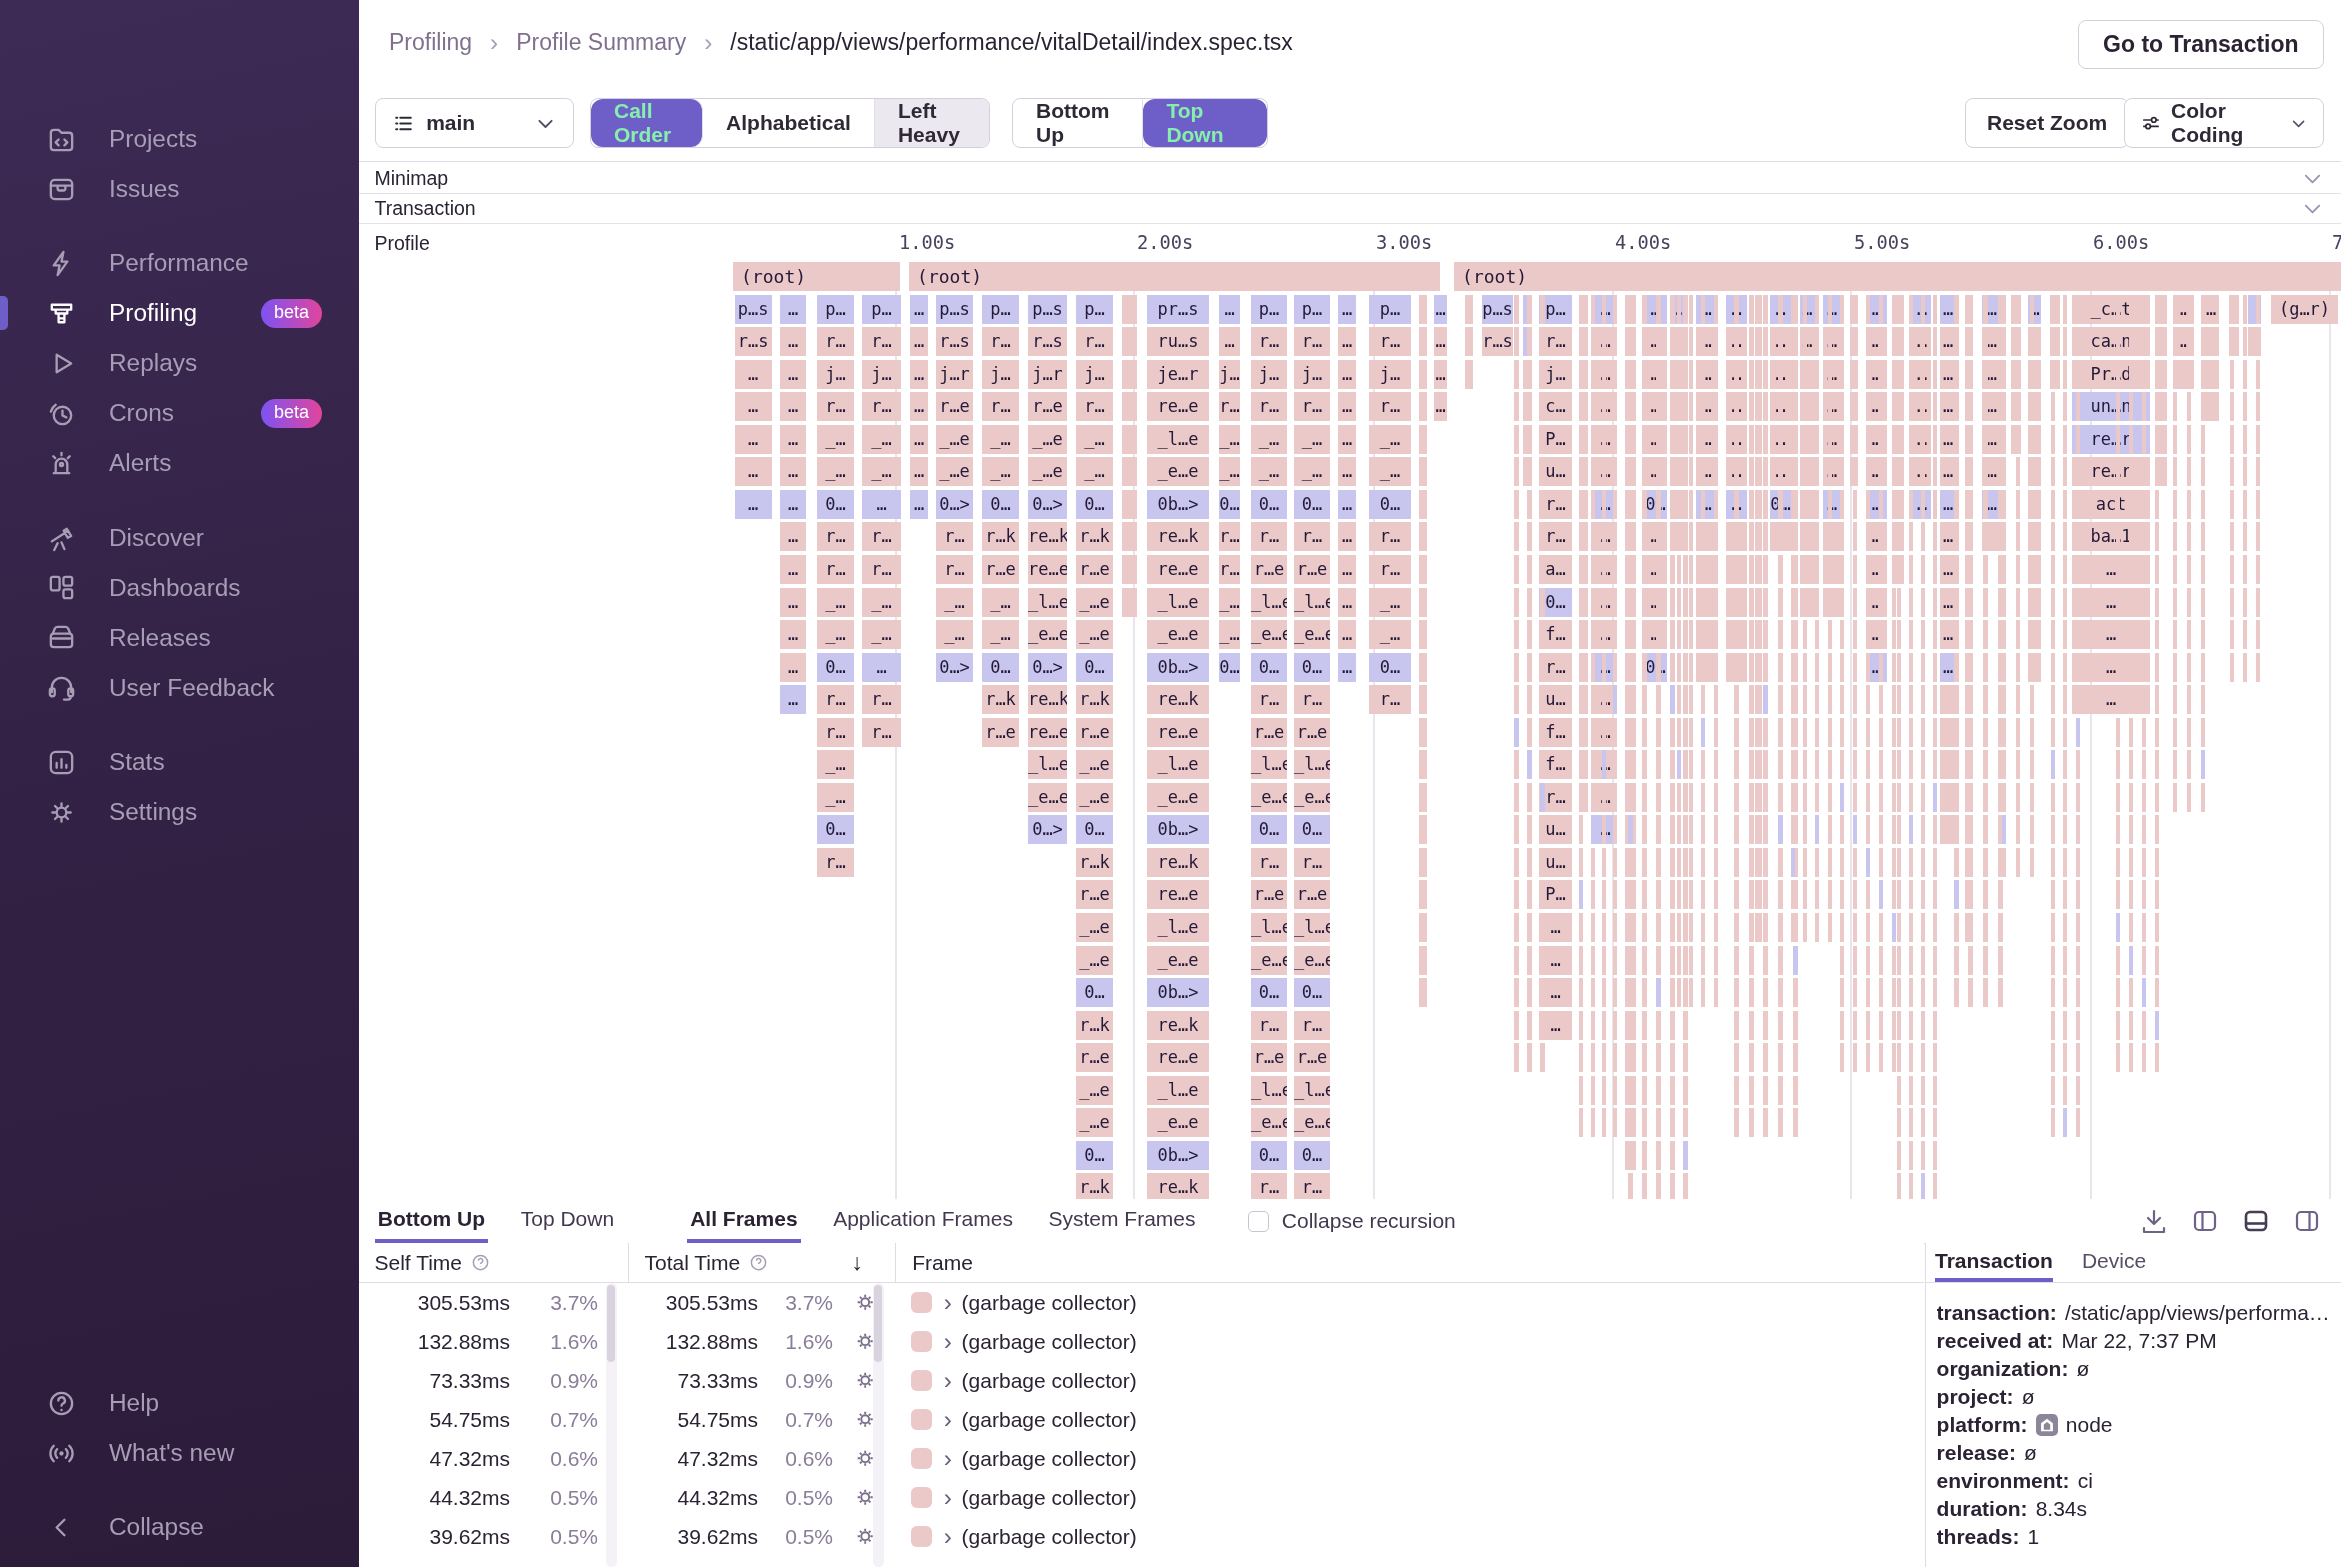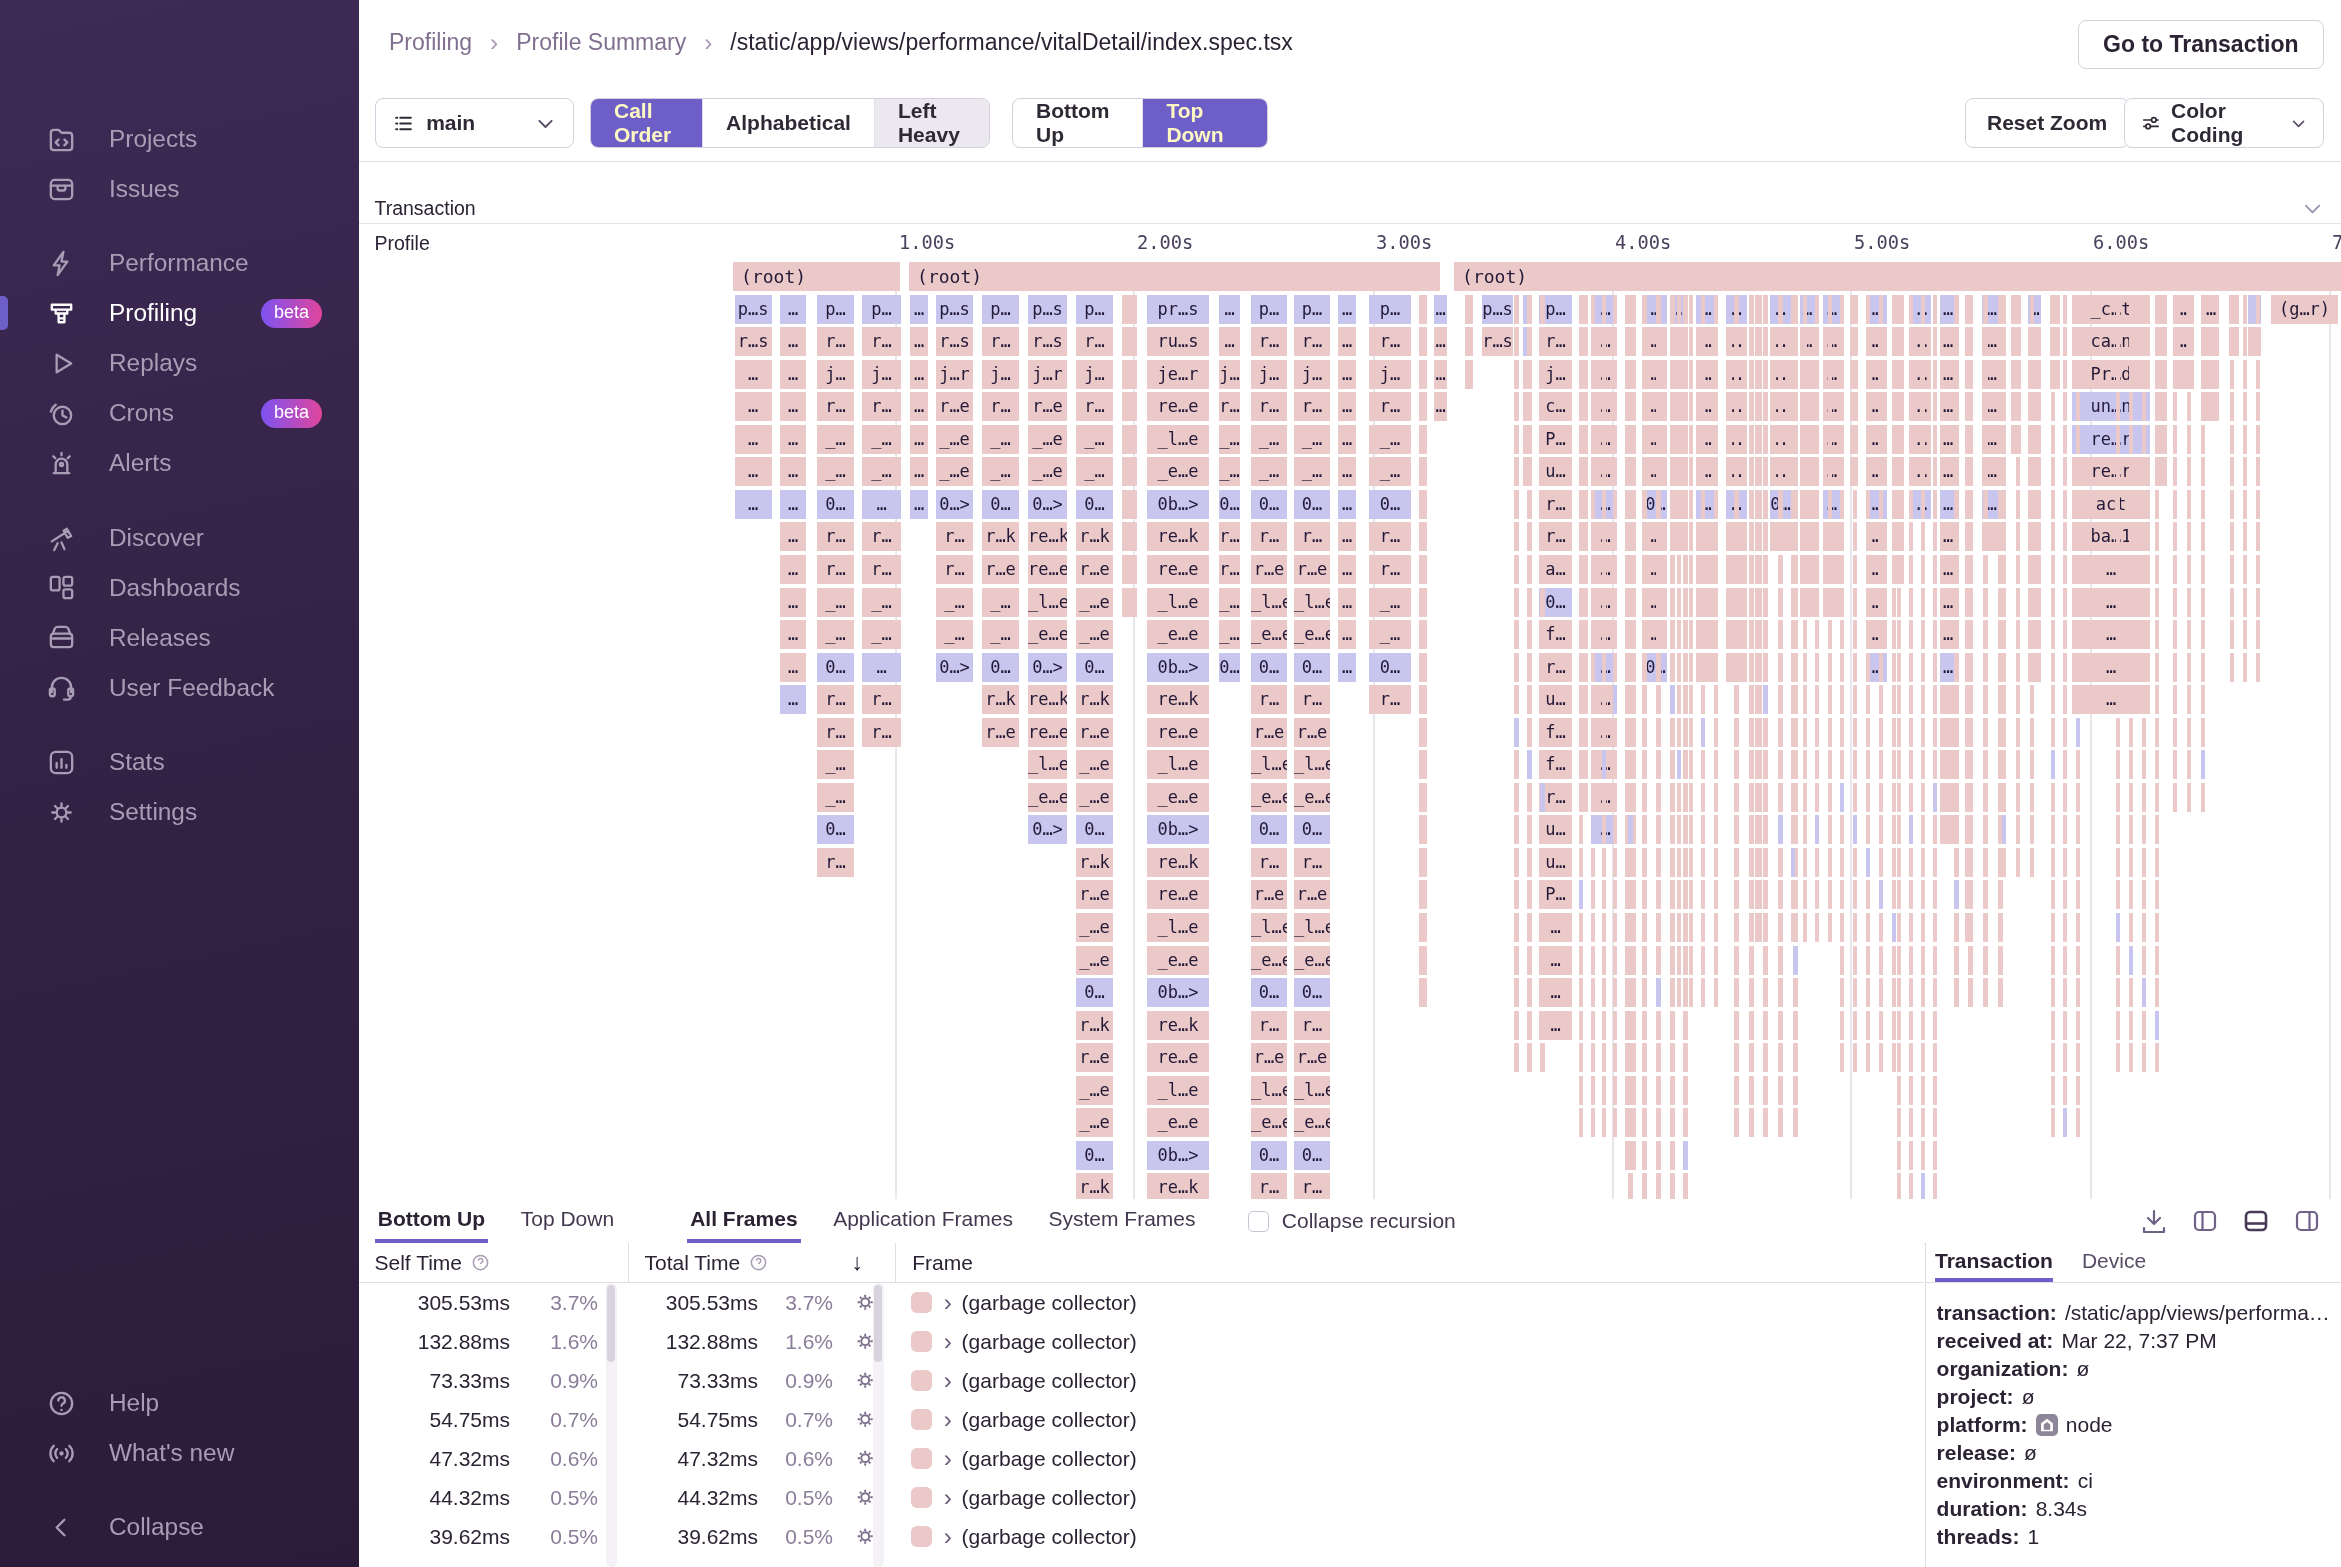--- a/index.html
+++ b/index.html
@@ -41,21 +41,21 @@
     display:flex; align-items:center; }
   .tb { height:50px; border:1.2px solid #d5cedd; border-radius:8.1px; display:flex; align-items:center;
     font-size:21px; font-weight:bold; color:#2f2936; background:#fff; }
   .thread-select { position:absolute; left:15.5px; width:199px; padding:0 16.3px; gap:11.4px; }
   .thread-select .chev { margin-left:auto; }
   .seg { position:absolute; overflow:hidden; padding:0; }
   .seg1 { left:231px; width:400px; }
   .seg2 { left:653px; width:256px; }
   .seg > div { height:100%; display:flex; align-items:center; padding:0 23px; border-right:1.2px solid #e3dfe8; }
   .seg > div:last-child { border-right:none; }
-  .seg .on { background:#6d5fc7; color:#fef9c3; }
+  .seg .on { background:#6d5fc7; color:#86efac;border-radius:12px; }
   .seg .dim { background:#ebe8ef; }
   .find { position:absolute; left:912px; width:678px; font-weight:normal; color:#80708f; padding:0 16.3px; gap:11.4px; }
   .find .iinfo { margin-left:auto; }
   .reset-btn { position:absolute; left:1606px; padding:0 21px; }
   .cc-btn { position:absolute; left:1765px; width:200px; padding:0 16.3px; gap:9.8px; }
 
   
   .secrow { position:absolute; left:0; width:1983px; border-bottom:0.8px solid #e5e1e9; background:#fff;
     display:flex; align-items:center; font-size:19.5px; color:#2b2233; padding-left:15.5px; }
   .secrow .chev { position:absolute; right:18px; color:#9b8fae; }
@@ -307,20 +307,26 @@
             <circle cx="18" cy="9.5" r="3.2" fill="#fff"></circle>
             <circle cx="10" cy="18.5" r="3.2" fill="#fff"></circle>
           </svg>
         <span>Color Coding</span>
         <svg class="chev" style="margin-left:auto" width="21" height="21" viewBox="0 0 24 24" fill="none" stroke="#584d66" stroke-width="2.2" stroke-linecap="round" stroke-linejoin="round">
             <path d="M5 9l7 7 7-7"></path>
           </svg>
       </div>
     </div>
 
+    <div class="secrow row-minimap">
+      <span>Minimap</span>
+      <svg class="chev" width="23" height="23" viewBox="0 0 24 24" fill="none" stroke="#9b8fae" stroke-width="1.8" stroke-linecap="round" stroke-linejoin="round">
+          <path d="M5 9l7 7 7-7"></path>
+        </svg>
+    </div>
     <div class="secrow row-transaction">
       <span>Transaction</span>
       <svg class="chev" width="23" height="23" viewBox="0 0 24 24" fill="none" stroke="#9b8fae" stroke-width="1.8" stroke-linecap="round" stroke-linejoin="round">
           <path d="M5 9l7 7 7-7"></path>
         </svg>
     </div>
 
     <div class="axisrow">
       <span class="plabel">Profile</span>
       <div id="axisticks">

